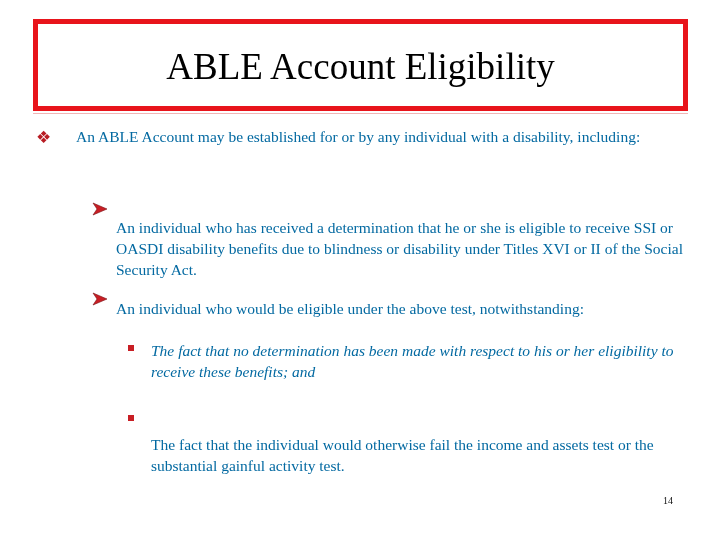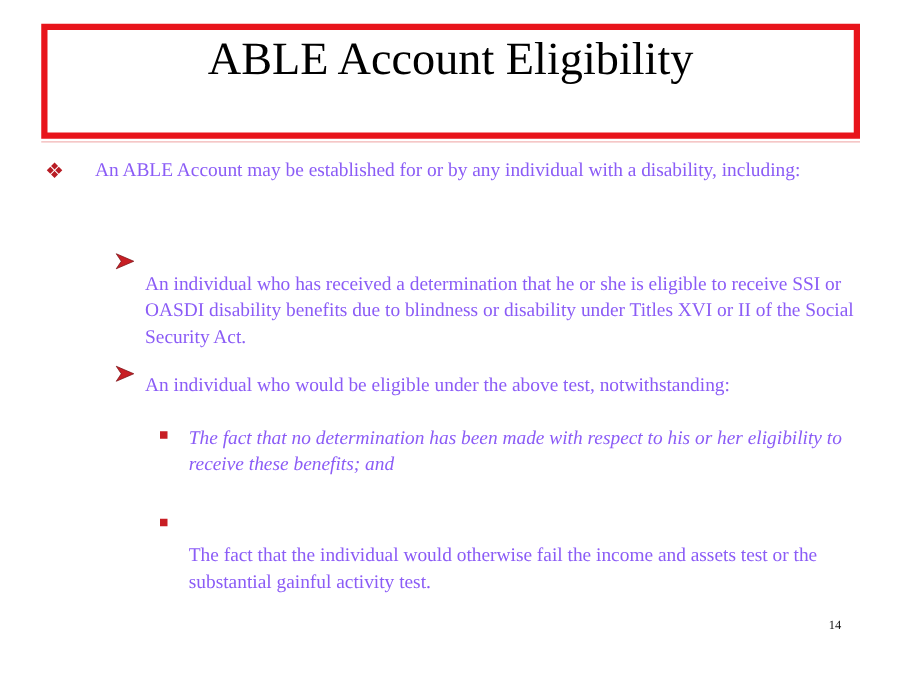--- a/index.html
+++ b/index.html
@@ -3,29 +3,29 @@
 <meta charset="utf-8">
 <style>
   html, body { margin: 0; padding: 0; }
   body {
     width: 720px; height: 540px; background: #ffffff; position: relative; overflow: hidden;
     font-family: "Liberation Serif", "DejaVu Serif", serif; color: #111;
   }
   .title-box {
     position: absolute; left: 33px; top: 19px; width: 645px; height: 82px;
     border: 5px solid #e8141b; box-sizing: content-box;
-    display: flex; align-items: flex-start; justify-content: center;
+    display: flex; align-items: center; justify-content: center;
   }
   .title-box::after {
     content: ""; position: absolute; left: -5px; right: -5px; bottom: -8px; height: 1px; background: #f2b5b5;
   }
   .title {
     font-size: 37px; font-weight: normal; letter-spacing: 0px; color: #000; margin-top: 2px;
   }
-  .item { position: absolute; font-size: 15.5px; line-height: 21px; color: #8b5cf6; }
+  .item { position: absolute; font-size: 15.5px; line-height: 21px; color: #0369a1; }
   .lvl1 { left: 76px; top: 126px; width: 610px; }
   .lvl2a { left: 116px; top: 217px; width: 570px; }
   .lvl2b { left: 116px; top: 290px; width: 580px; margin-top: 8px; }
   .lvl3a { left: 151px; top: 340px; width: 540px; font-style: italic; }
   .lvl3b { left: 151px; top: 410px; width: 560px; margin-top: 24px; }
   .bullet { position: absolute; }
   .b1 { left: 36px; top: 128px; color: #b81c24; font-size: 17px; line-height: 18px; font-family: "DejaVu Sans", sans-serif; }
   .b2 { left: 92px; top: 202px; }
   .b2b { left: 92px; top: 292px; }
   .b3 { left: 128px; top: 345px; width: 6px; height: 6px; background: #c81e24; }

